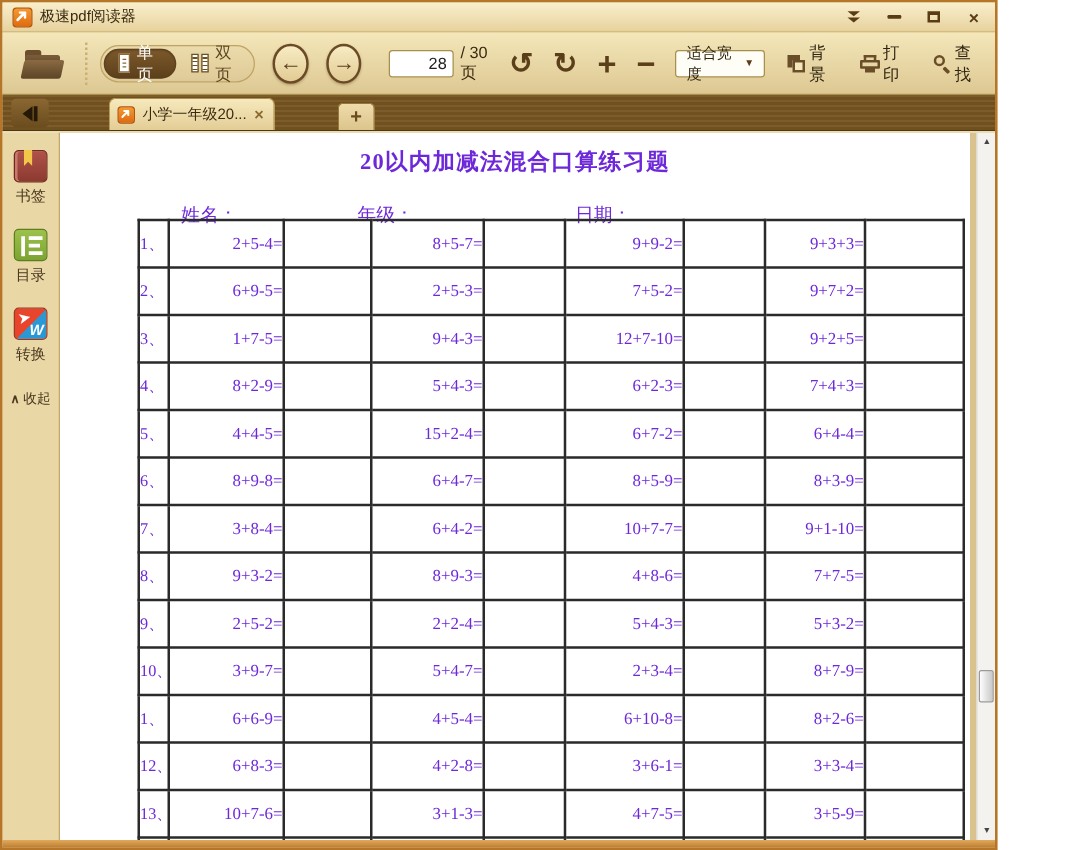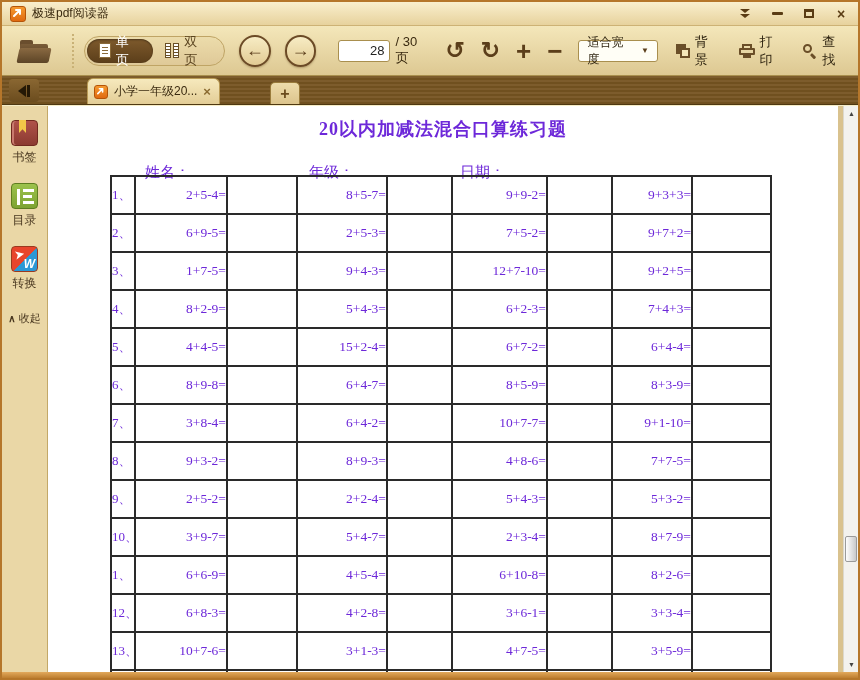--- a/index.html
+++ b/index.html
@@ -1,19 +1,19 @@
 <!DOCTYPE html>
 <html><head>
 <meta charset="utf-8">
 <style>
   * { box-sizing: border-box; margin: 0; padding: 0; }
   html,body { width:860px; height:680px; }
   body { font-family:"Liberation Sans", sans-serif; overflow:hidden; }
 
-  .window { width:860px; height:680px; border:2px solid #b5762a; background:#e9d6a4;
+  .window { width:798px; height:680px; border:2px solid #b5762a; background:#e9d6a4;
             display:flex; flex-direction:column; position:relative; }
 
   
   .titlebar { height:24px; background:linear-gradient(#f9efcd,#e7d29d);
               display:flex; align-items:center; padding:0 8px; flex:0 0 auto;
               border-bottom:1px solid #cdb275; }
   .app-icon { width:16px; height:16px; border-radius:3px;
               background:linear-gradient(#f59a30,#e06a10); border:1px solid #b45408;
               display:flex; align-items:center; justify-content:center; margin-right:6px; }
   .app-icon svg { display:block; }
@@ -134,21 +134,21 @@
   .side-collapse .chev { font-size:10px; font-weight:bold; }
 
   
   .viewer { flex:1 1 auto; background:#d9c28e; position:relative; overflow:hidden; }
   .page { position:absolute; left:0; top:0; bottom:0; right:20px; background:#fff;
           font-family:"Liberation Serif", serif; color:#6d28d9; }
   .doc-title { text-align:center; margin-top:11px; font-size:18px; font-weight:bold;
                letter-spacing:1px; }
   .doc-fields { position:relative; height:24px; margin-top:22px; font-size:15px; }
   .doc-fields span { position:absolute; top:0; }
-  .f-name { left:97px; } .f-grade { left:261px; } .f-date { left:412px; }
+  .f-name { left:97px; } .f-grade { left:238px; } .f-date { left:412px; }
 
   table.sheet { position:absolute; left:62px; top:69px; width:660px; border-collapse:collapse;
                 table-layout:fixed; font-size:13.5px; }
   table.sheet td { border:2px solid #2a2a2a; height:38px; padding:0; }
   td.num  { text-align:left; padding-left:3px; font-size:13px; }
   td.prob { text-align:right; padding-right:3px; }
   td.ans  { background:#fff; }
 
   
   .vscrollbar { position:absolute; right:0; top:0; bottom:0; width:15px; background:#f3f2ee;

